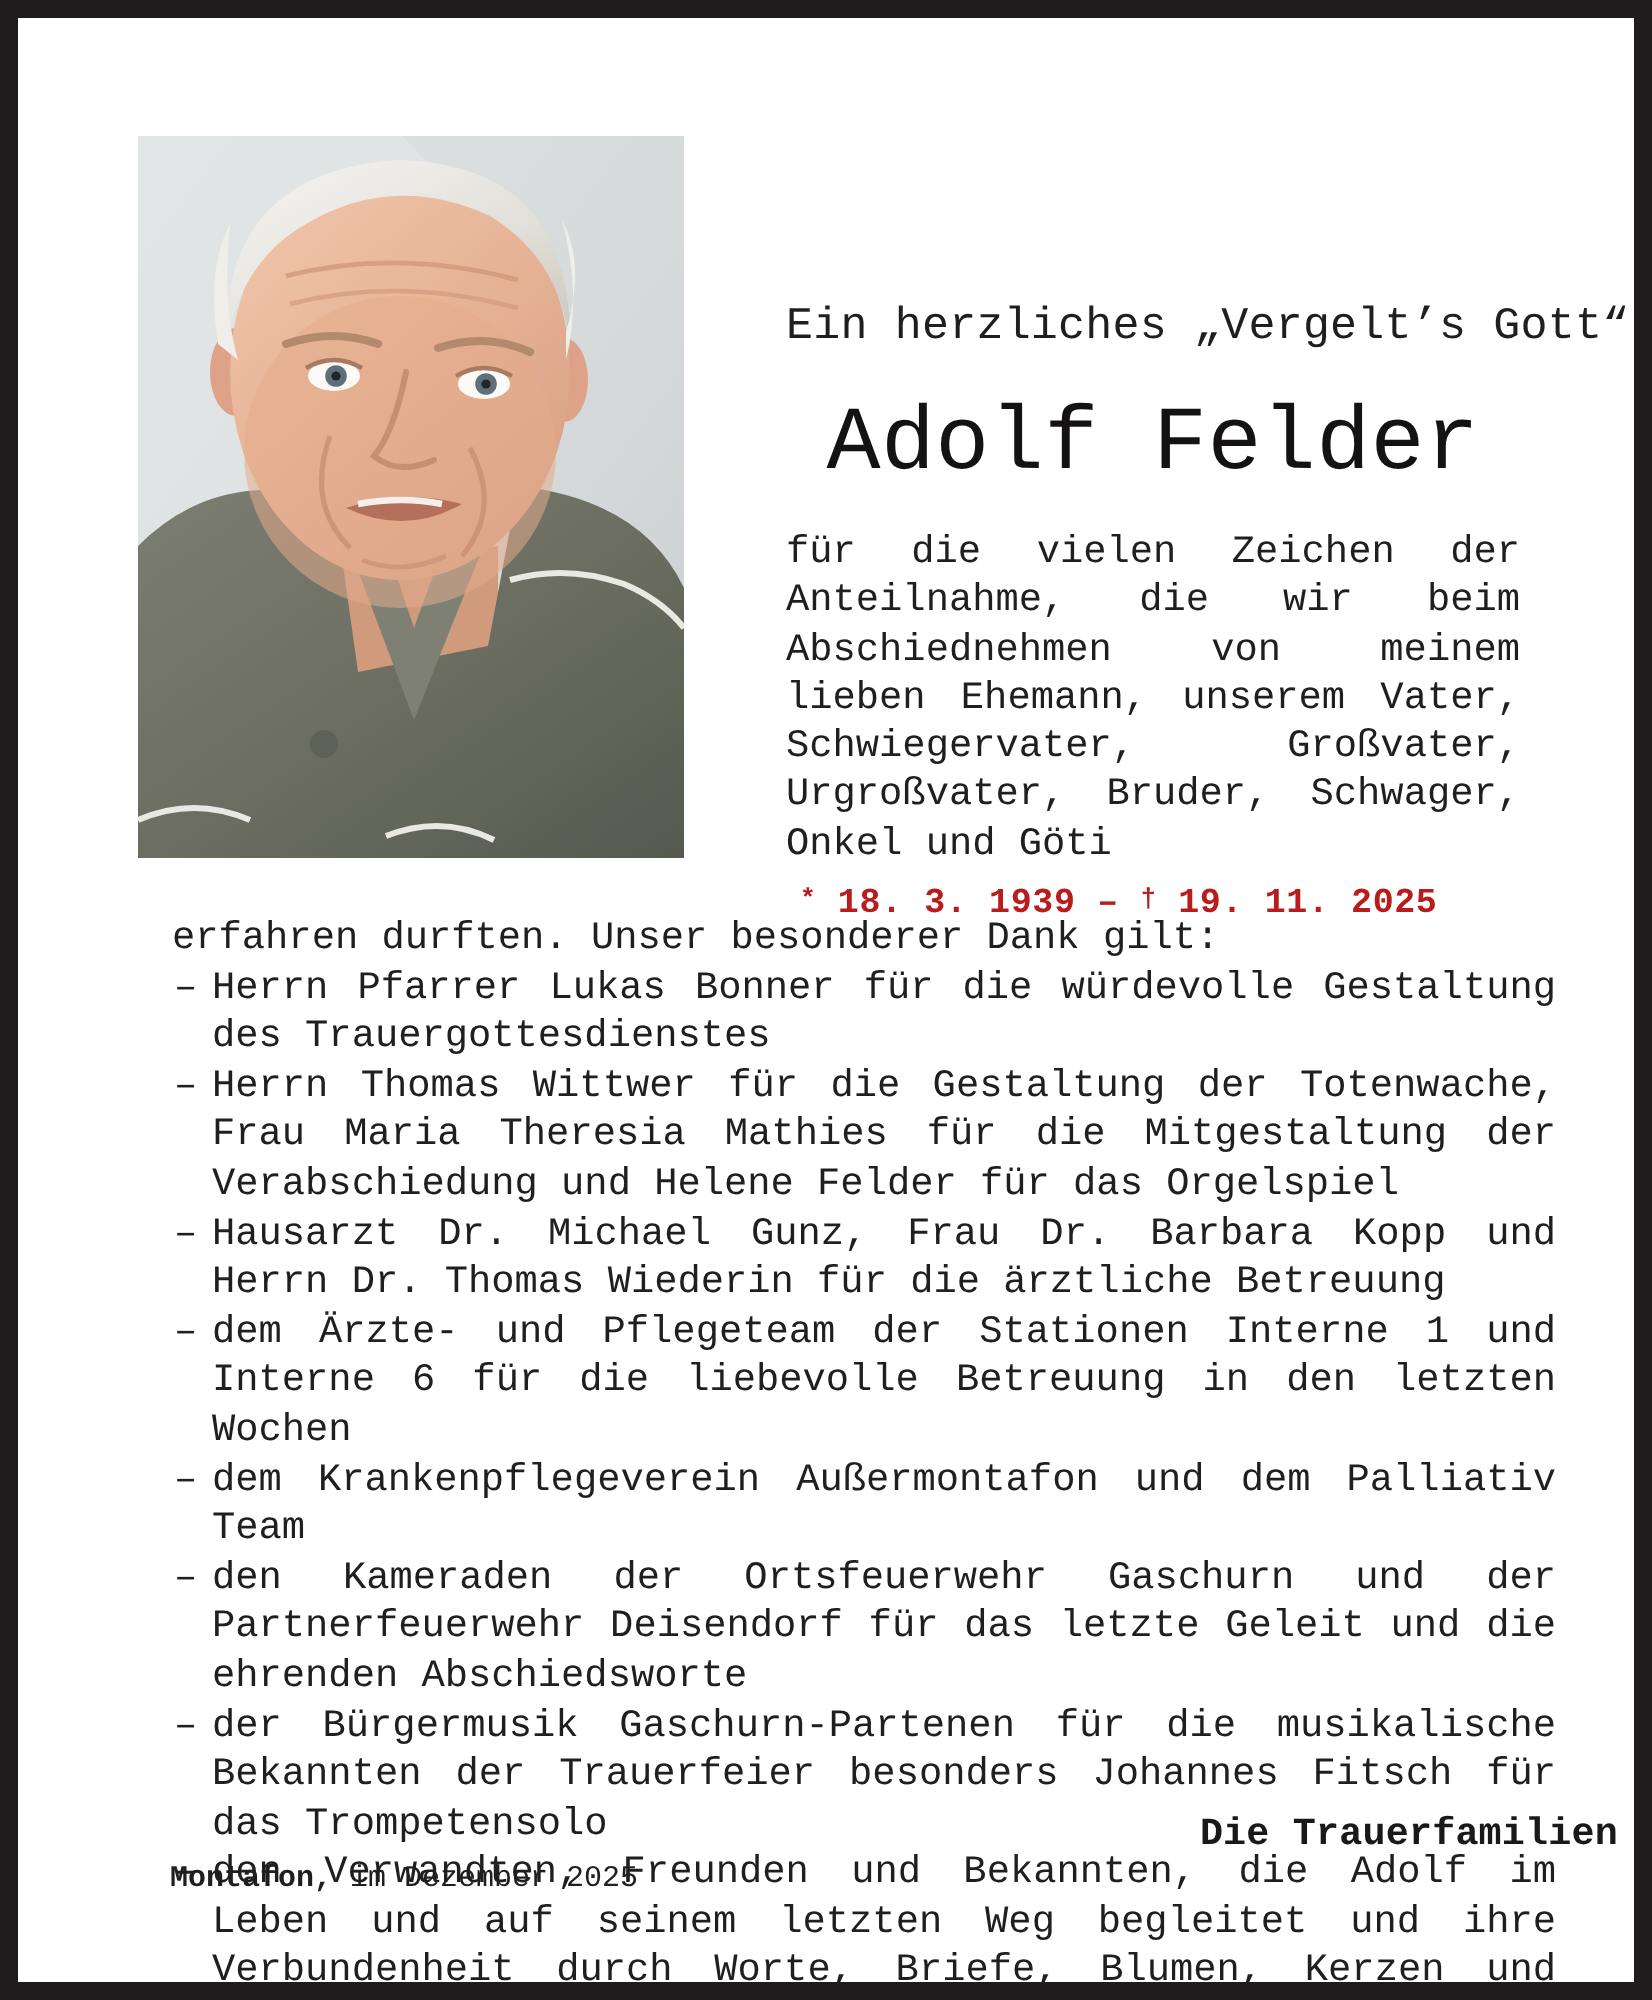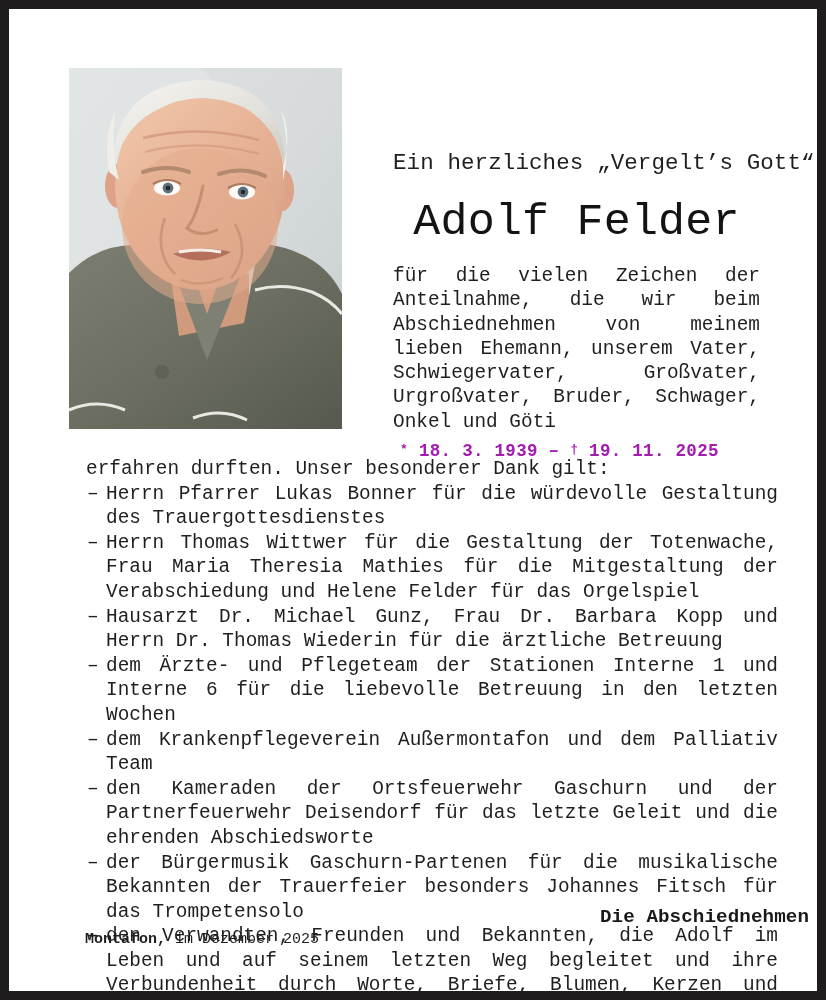--- a/index.html
+++ b/index.html
@@ -74,21 +74,21 @@
     text-align: center;
     color: #141212;
     letter-spacing: 0.2px;
   }
   #life-dates {
     margin-top: 5px;
     font-size: 17.5px;
     line-height: 22px;
     font-weight: bold;
     text-align: left;
-    color: #a21caf;
+    color: #b91c1c;
     letter-spacing: 0.3px;
     padding-left: 7px;
   }
   #life-dates .sym { font-size: 13px; vertical-align: 3px; }
 
   
   #body-block {
     position: absolute;
     left: 77px;
     top: 448px;
@@ -245,19 +245,19 @@
         <li><span class="dash">–</span><span>Hausarzt Dr. Michael Gunz, Frau Dr. Barbara Kopp und Herrn Dr. Thomas Wiederin für die ärztliche Betreuung</span></li>
         <li><span class="dash">–</span><span>dem Ärzte- und Pflegeteam der Stationen Interne 1 und Interne 6 für die liebevolle Betreuung in den letzten Wochen</span></li>
         <li><span class="dash">–</span><span>dem Krankenpflegeverein Außermontafon und dem Palliativ Team</span></li>
         <li><span class="dash">–</span><span>den Kameraden der Ortsfeuerwehr Gaschurn und der Partnerfeuerwehr Deisendorf für das letzte Geleit und die ehrenden Abschiedsworte</span></li>
         <li><span class="dash">–</span><span>der Bürgermusik Gaschurn-Partenen für die musikalische Bekannten der Trauerfeier besonders Johannes Fitsch für das Trompetensolo</span></li>
         <li><span class="dash">–</span></li>
         <li><span class="dash">–</span><span>den Verwandten, Freunden und Bekannten, die Adolf im Leben und auf seinem letzten Weg begleitet und ihre Verbundenheit durch Worte, Briefe, Blumen, Kerzen und Spenden zum Ausdruck gebracht haben.</span></li>
       </ul>
     </div>
 
-    <div id="families-line">Die Abschiednehmen</div>
+    <div id="families-line">Die Trauerfamilien</div>
     <div id="place-date-line">
       <span class="place">Montafon,</span><span class="date"> im Dezember 2025</span>
     </div>
 
   </div>
 </div>
 
 </body></html>

